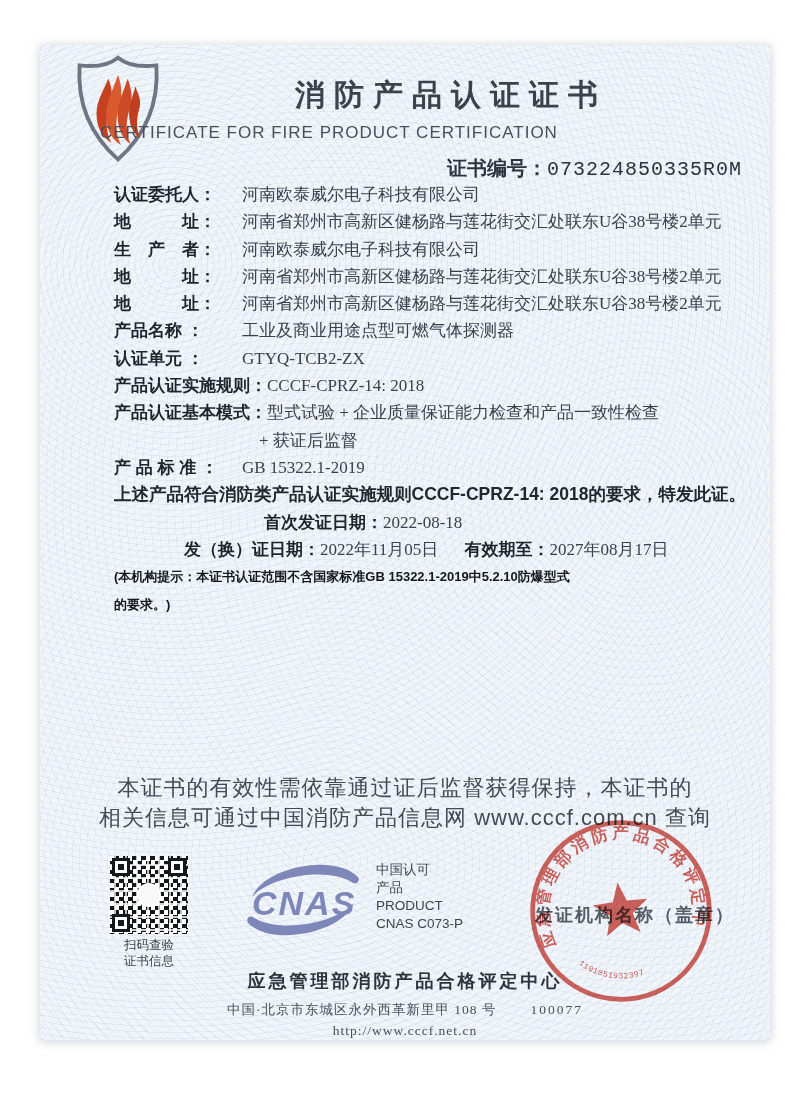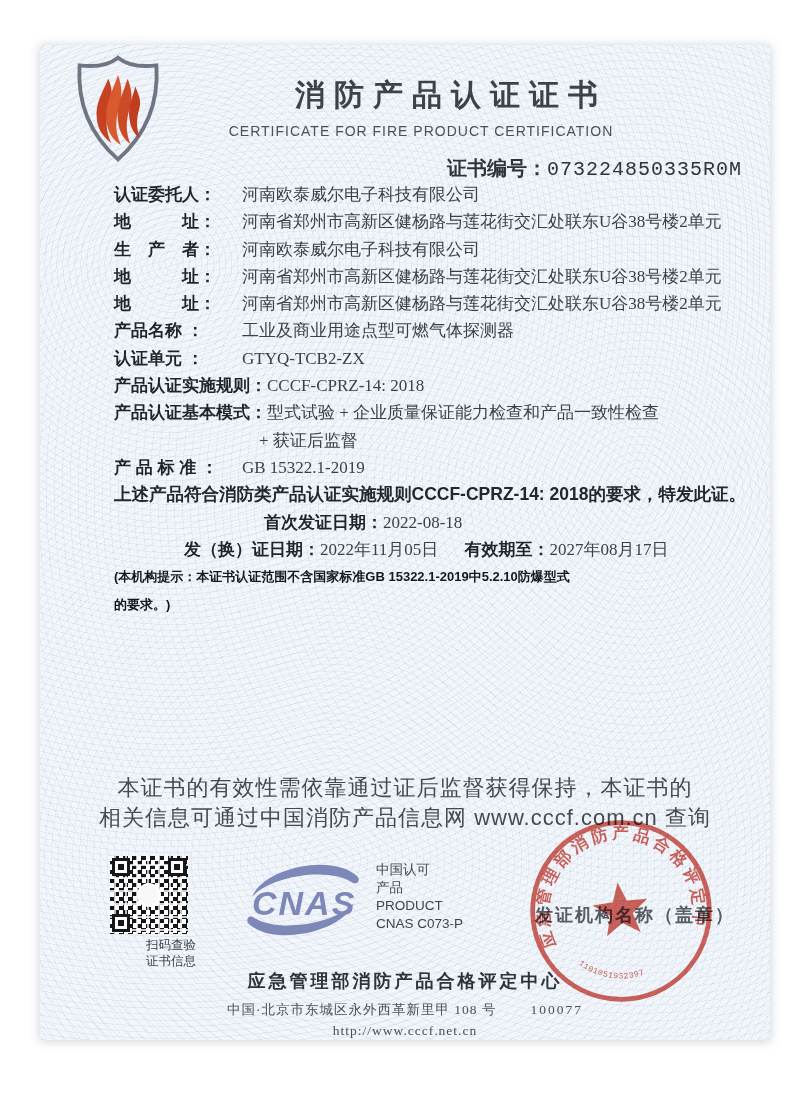--- a/index.html
+++ b/index.html
@@ -16,22 +16,22 @@
       repeating-radial-gradient(circle at 40% 82%, rgba(125,155,200,.10) 0 1px, transparent 1px 7px);
     box-shadow:0 1px 10px rgba(70,80,100,.28);
   }
   
   .logo{position:absolute;left:30px;top:8px;}
   .title{
     position:absolute;top:30px;left:120px;right:28px;text-align:center;
     font-size:30px;font-weight:600;letter-spacing:9px;color:#3d424a;white-space:nowrap;
   }
   .subtitle{
-    position:absolute;top:78px;left:60px;right:28px;text-align:center;
-    font-size:14px;letter-spacing:1px;color:#4b5058;white-space:nowrap;
+    position:absolute;top:78px;left:60px;right:28px;
+    font-size:17px;letter-spacing:1px;color:#4b5058;white-space:nowrap;
   }
   .certno{position:absolute;top:110px;right:28px;font-size:20px;color:#2e333b;white-space:nowrap;margin-left:39px;}
   .certno .lbl{font-weight:bold;font-family:"Liberation Serif",serif;}
   .certno .num{font-family:"Liberation Mono",monospace;letter-spacing:1px;}
   
   .main{position:absolute;left:74px;right:24px;top:136px;color:#30353d;}
   .row{min-height:27.3px;line-height:27.3px;font-size:17px;white-space:nowrap;}
   .row .lbl{display:inline-block;min-width:128px;font-weight:bold;font-size:17px;color:#1f242b;}
   .row .lbl.rt{text-align:right;}
   .val{font-family:"Liberation Serif",serif;color:#3a3f49;}
@@ -52,21 +52,21 @@
     background-image:
       repeating-linear-gradient(0deg, transparent 0 3px, rgba(255,255,255,.78) 3px 5px, transparent 5px 13px),
       repeating-linear-gradient(90deg, transparent 0 4px, rgba(255,255,255,.72) 4px 6px, transparent 6px 11px),
       repeating-conic-gradient(#15171b 0% 25%, transparent 0% 50%);
     background-size:auto,auto,9px 9px;
   }
   .fp{position:absolute;width:18px;height:18px;border:3px solid #15171b;background:#fff;box-sizing:border-box;}
   .fp::after{content:"";position:absolute;left:3px;top:3px;width:6px;height:6px;background:#15171b;}
   .fp.tl{left:2px;top:2px;} .fp.tr{right:2px;top:2px;} .fp.bl{left:2px;bottom:2px;}
   .qr-center{position:absolute;left:29px;top:29px;width:20px;height:20px;border-radius:50%;background:#f8f8f8;box-shadow:0 0 0 2px #fff;}
-  .qr-caption{position:absolute;left:62px;top:893px;width:94px;text-align:right;font-size:12.5px;line-height:15.5px;color:#3c4148;}
+  .qr-caption{position:absolute;left:62px;top:893px;width:94px;text-align:center;font-size:12.5px;line-height:15.5px;color:#3c4148;}
   .cnas-logo{position:absolute;left:204px;top:812px;}
   .cnas-text{position:absolute;left:336px;top:816px;font-size:13.5px;line-height:18px;color:#3e444c;}
   .stamp-under{
     position:absolute;left:495px;top:858px;white-space:nowrap;
     font-family:"Liberation Serif",serif;font-size:18px;font-weight:bold;letter-spacing:2px;color:#565c64;
   }
   .stamp{position:absolute;left:485px;top:770px;width:192px;height:192px;opacity:.86;mix-blend-mode:multiply;transform:rotate(-7deg);}
   
   .footer-org{position:absolute;left:0;right:0;top:924px;text-align:center;font-size:18px;font-weight:bold;letter-spacing:3px;color:#2e333b;}
   .footer-addr{position:absolute;left:0;right:0;top:956px;text-align:center;font-size:13.5px;font-family:"Liberation Serif",serif;color:#4a4f57;letter-spacing:1px;}

